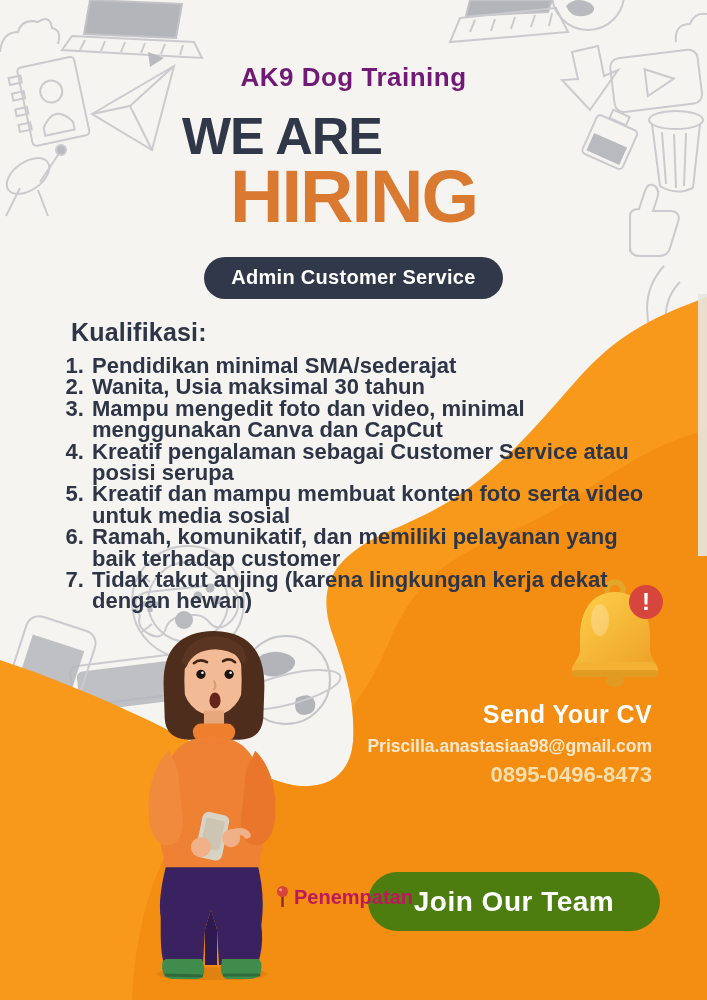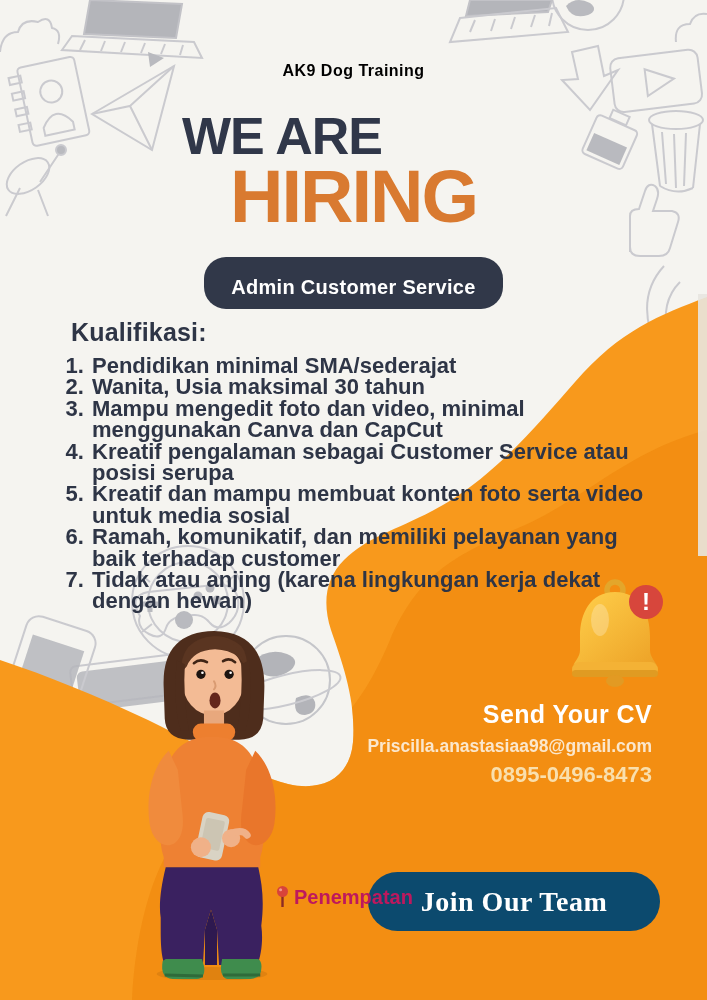--- a/index.html
+++ b/index.html
@@ -5,55 +5,55 @@
   html,body{margin:0;padding:0;}
   body{
     width:707px;height:1000px;position:relative;overflow:hidden;
     background:#F5F4F0;
     font-family:"Liberation Sans","DejaVu Sans",sans-serif;
   }
   .abs{position:absolute;}
   
   .company{
     top:62px;left:0;width:707px;text-align:center;
-    font-size:16px;font-weight:bold;color:#000000;letter-spacing:.5px;
+    font-size:26px;font-weight:bold;color:#701a75;letter-spacing:.5px;
   }
   .we-are{
     top:110px;left:0;width:564px;text-align:center;
     font-size:52px;font-weight:bold;color:#303749;letter-spacing:-1px;line-height:1;
   }
   .hiring{
     top:160px;left:0;width:707px;text-align:center;
     font-size:74px;font-weight:bold;color:#D97A30;letter-spacing:-2px;line-height:1;
   }
   .badge-wrap{top:257px;left:0;width:707px;text-align:center;}
   .badge{
     display:inline-block;background:#313849;color:#FFFFFF;
     font-size:20px;font-weight:bold;letter-spacing:.3px;
-    padding:19px 27px 10px;border-radius:22px;
+    padding:9px 27px 10px;border-radius:22px;
   }
   .qual-heading{
     top:318px;left:71px;font-size:25px;font-weight:bold;color:#2E3546;letter-spacing:.2px;
   }
   .qual-list{
     top:355px;left:71px;width:588px;
     font-size:22px;font-weight:bold;color:#2E3546;line-height:21.4px;
   }
   .qual-list ol{margin:0;padding:0 0 0 19px;list-style:decimal;}
   .qual-list li{margin:0;padding:0 0 0 2px;}
   .send-cv{
     top:700px;right:55px;text-align:right;
   }
   .send-cv .cv-title{font-size:25px;font-weight:bold;color:#FFFFFF;letter-spacing:.4px;}
   .send-cv .cv-email{font-size:17.5px;font-weight:bold;color:#FBE7CC;margin-top:7px;cursor:pointer;}
   .send-cv .cv-phone{font-size:22px;font-weight:bold;color:#F9DFAD;margin-top:5px;cursor:pointer;}
   .join-btn{
     top:872px;left:368px;width:292px;height:59px;border-radius:30px;
-    background:#0c4a6e;border:none;color:#fff;
-    font-family:Liberation Serif, serif;
+    background:#4d7c0f;border:none;color:#fff;
+    font-family:Liberation Sans, sans-serif;
     font-size:28px;font-weight:bold;letter-spacing:.5px;
     display:flex;align-items:center;justify-content:center;cursor:pointer;
   }
   .location{
     top:884px;left:276px;font-size:20px;font-weight:bold;color:#be185d;line-height:26px;
   }
   .location .loc-line1{display:flex;align-items:center;gap:5px;}
   .location .loc-line2{padding-left:18px;}
   svg{display:block;}
 </style>
@@ -273,21 +273,21 @@
 <div class="abs qual-heading">Kualifikasi:</div>
 
 <div class="abs qual-list">
   <ol>
     <li>Pendidikan minimal SMA/sederajat</li>
     <li>Wanita, Usia maksimal 30 tahun</li>
     <li>Mampu mengedit foto dan video, minimal menggunakan Canva dan CapCut</li>
     <li>Kreatif pengalaman sebagai Customer Service atau posisi serupa</li>
     <li>Kreatif dan mampu membuat konten foto serta video untuk media sosial</li>
     <li>Ramah, komunikatif, dan memiliki pelayanan yang baik terhadap customer</li>
-    <li>Tidak atau anjing (karena lingkungan kerja dekat dengan hewan)</li>
+    <li>Tidak takut anjing (karena lingkungan kerja dekat dengan hewan)</li>
   </ol>
 </div>
 
 <div class="abs send-cv">
   <div class="cv-title">Send Your CV</div>
   <div class="cv-email">Priscilla.anastasiaa98@gmail.com</div>
   <div class="cv-phone">0895-0496-8473</div>
 </div>
 
 <button class="abs join-btn">Join Our Team</button>

